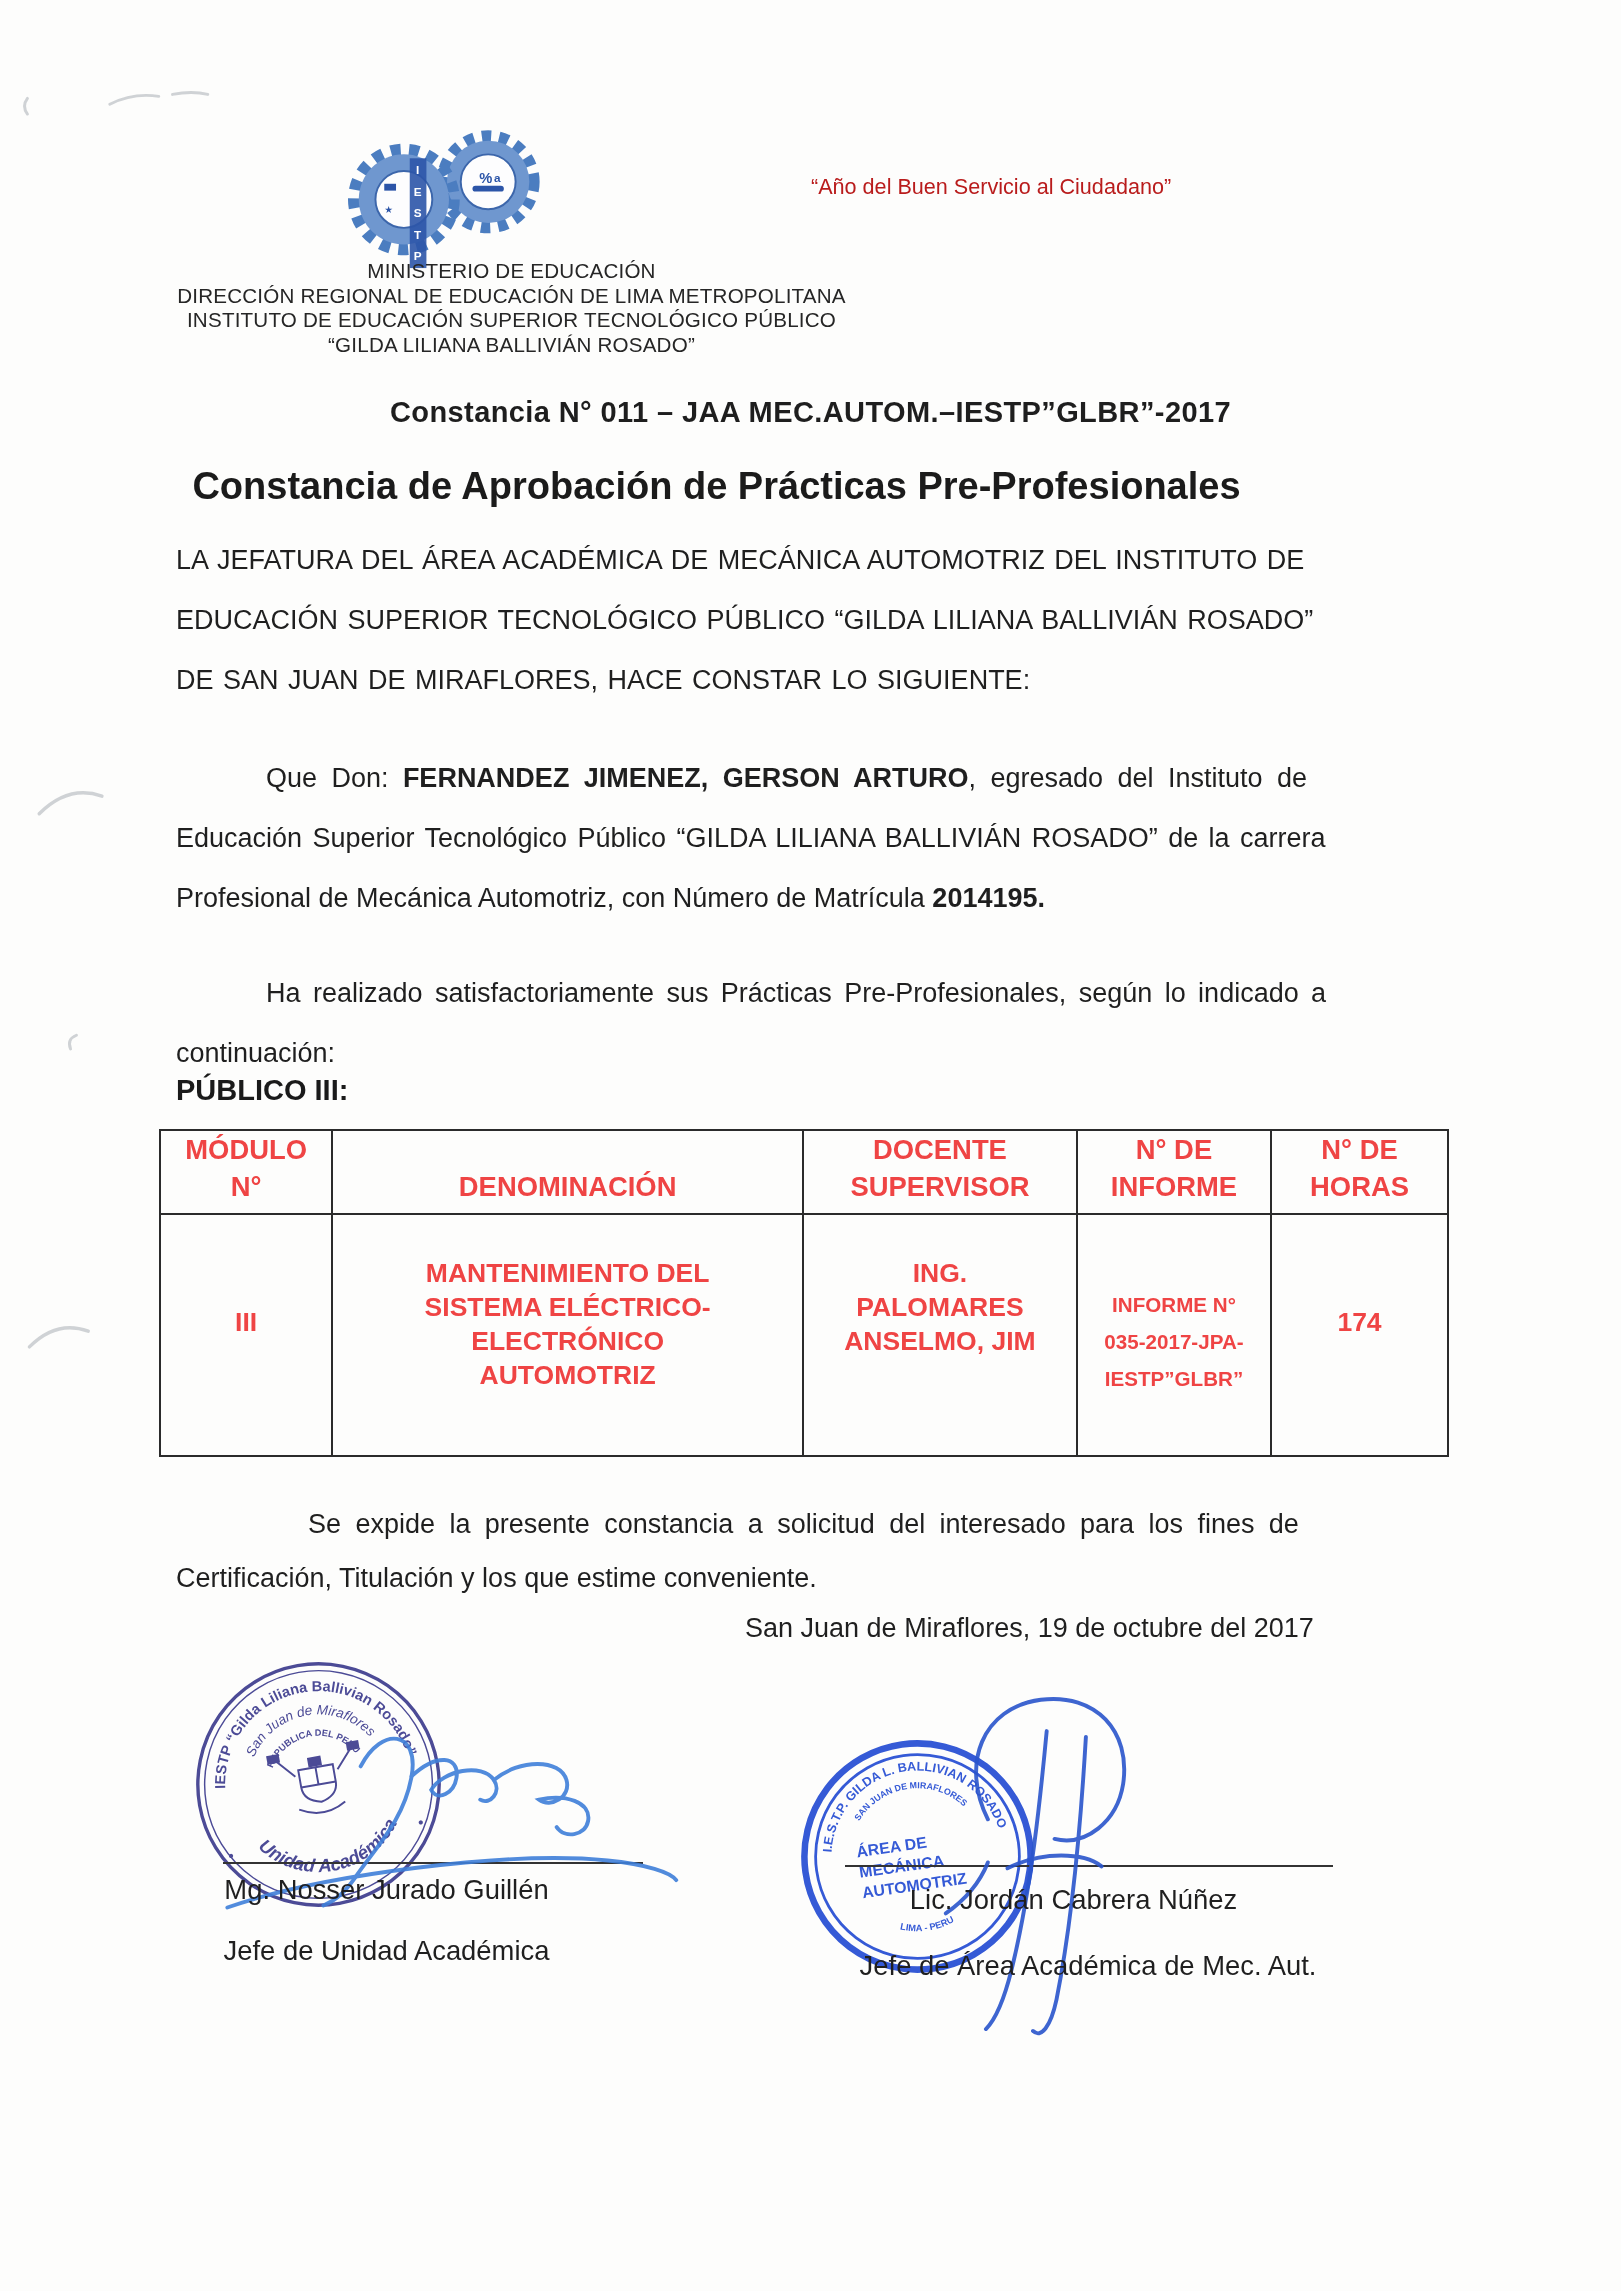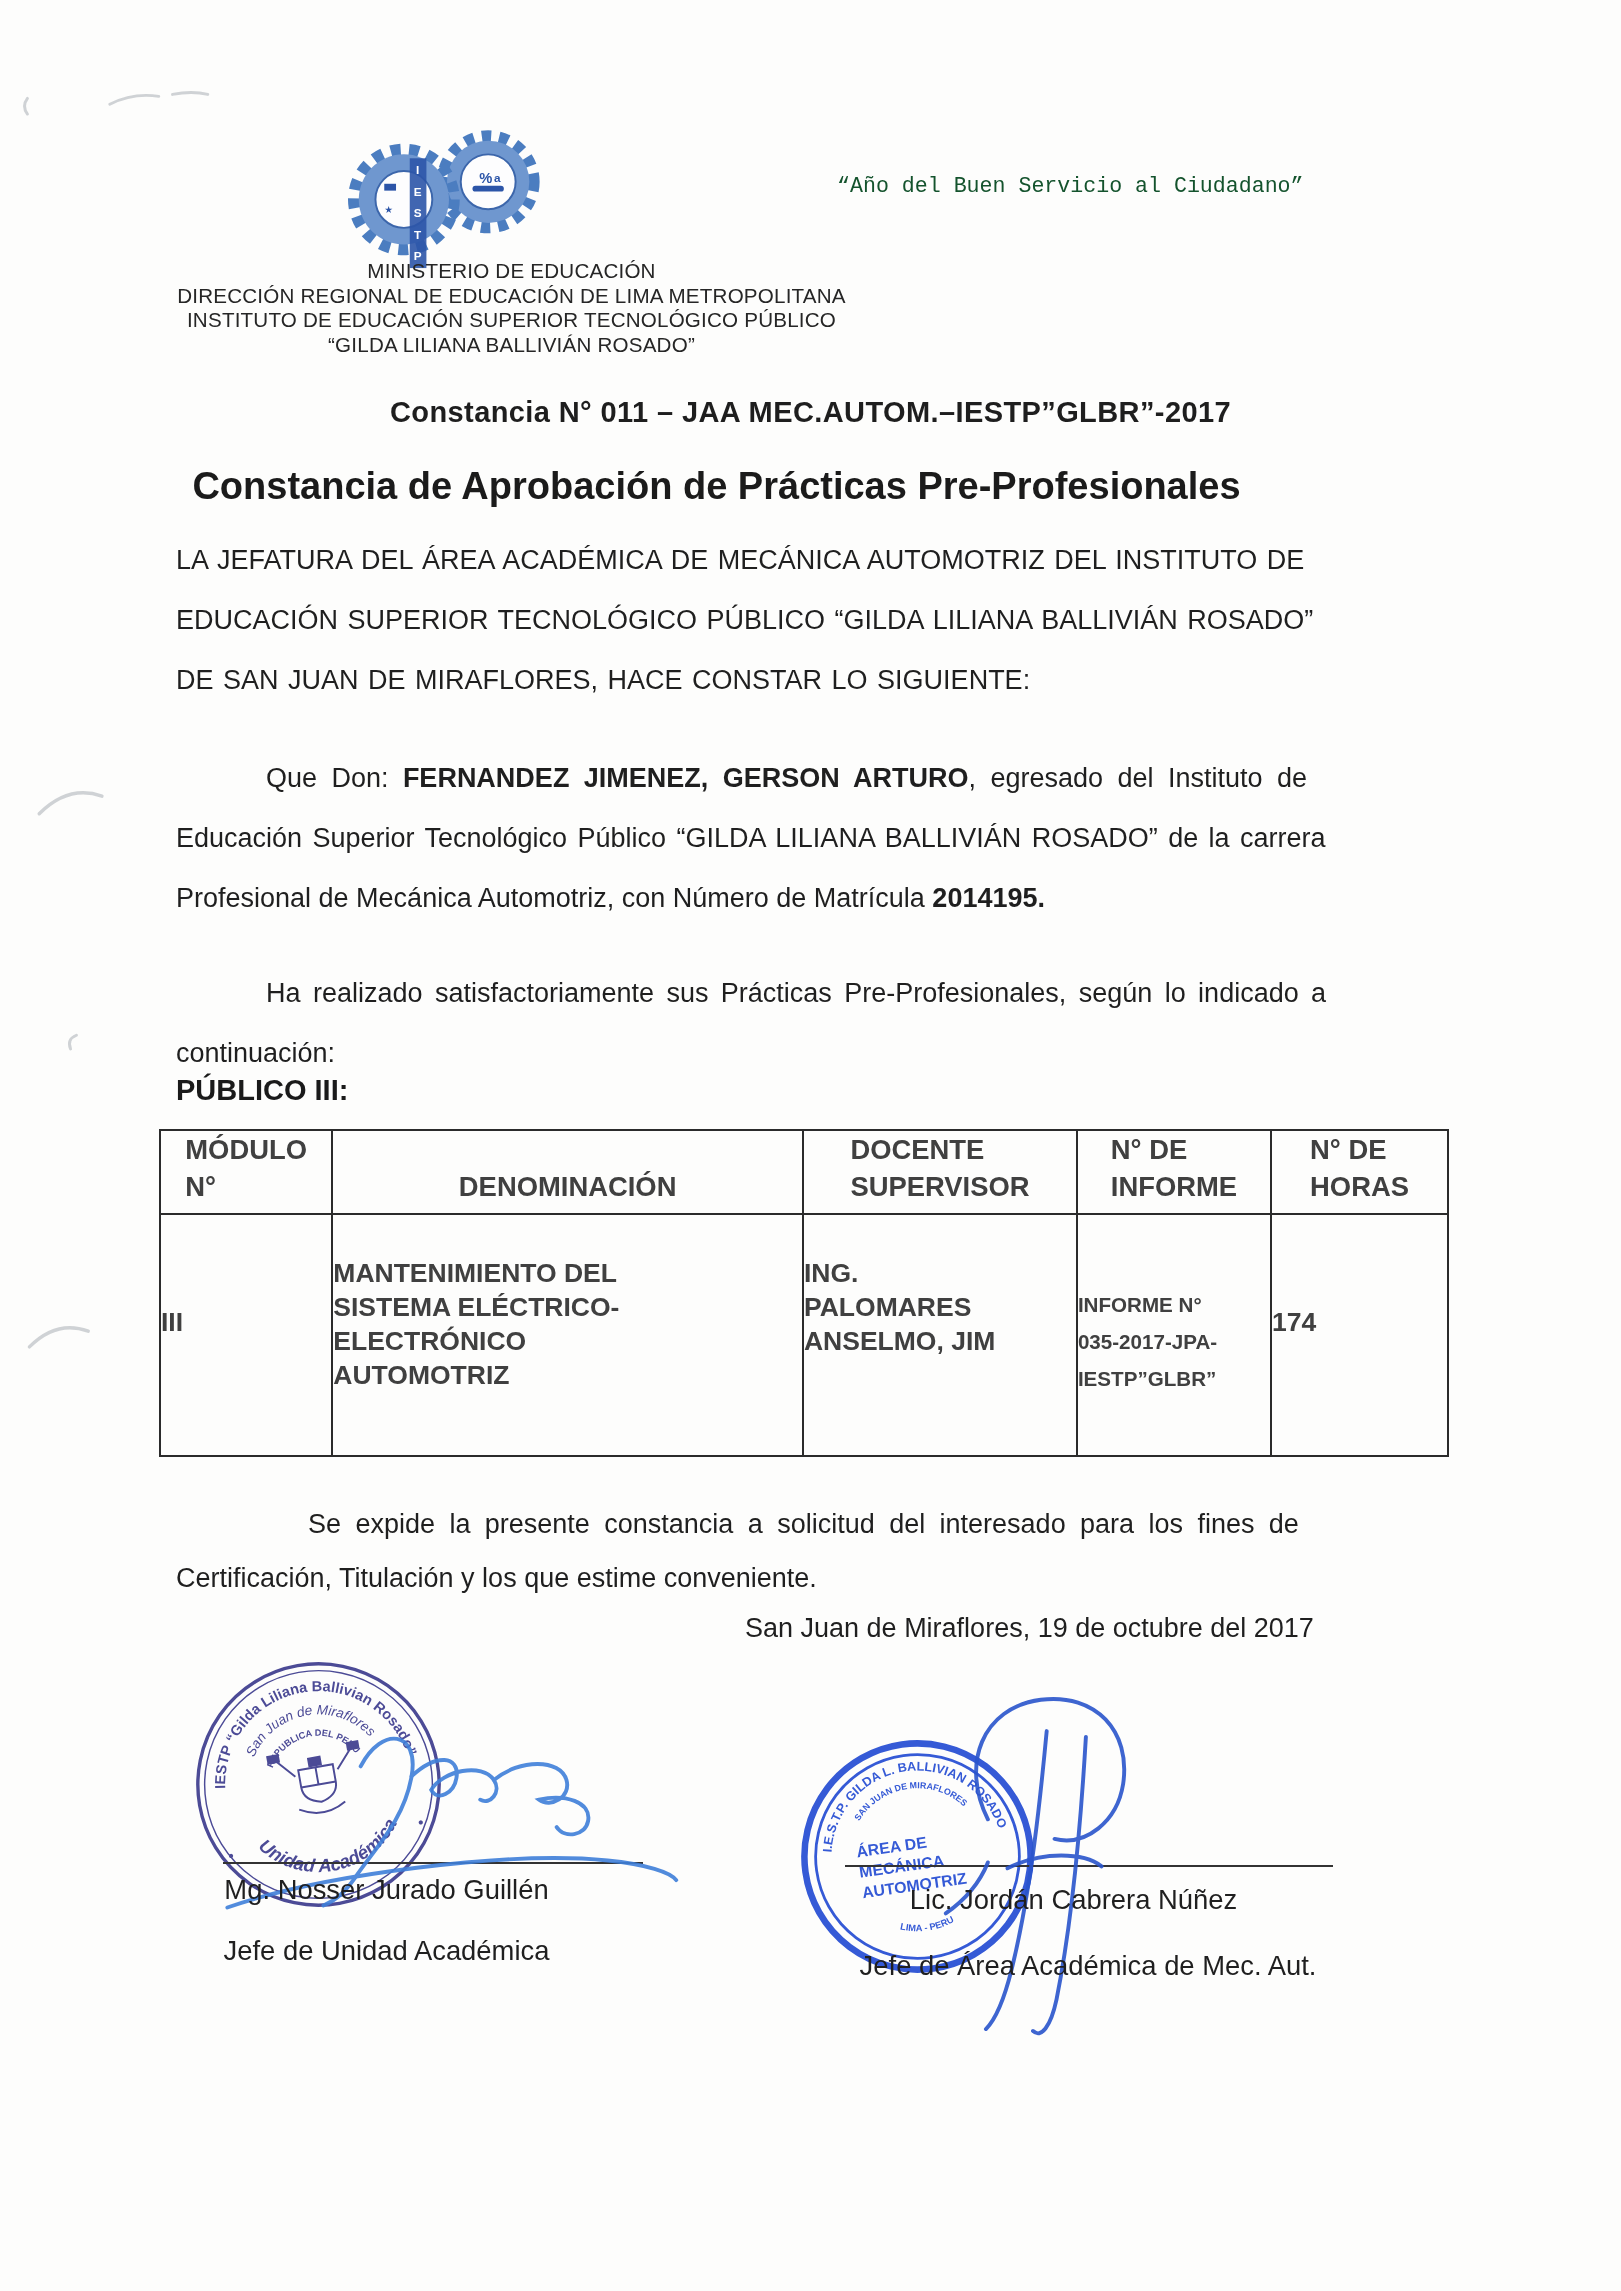--- a/index.html
+++ b/index.html
@@ -5,21 +5,21 @@
   html,body { margin:0; padding:0; background:#9a9a9a; }
   .page {
     position:relative; width:1621px; height:2292px; margin:0 auto;
     background:#fdfdfc; overflow:hidden;
     font-family:"Liberation Sans","DejaVu Sans",sans-serif;
     color:#222;
   }
   .abs { position:absolute; }
 
   
-  .quote { left:837px; top:174px; font-size:21.6px; color:#14532d;font-family:Liberation Mono, monospace; }
+  .quote { left:811px; top:174px; font-size:21.6px; color:#b91c1c; }
   .letterhead { left:133px; top:259px; width:757px; text-align:center;
     font-size:20.6px; line-height:24.5px; color:#262626; letter-spacing:0.2px; }
 
   
   .doc-number { left:0; top:396px; width:1621px; text-align:center;
     font-weight:700; font-size:29px; letter-spacing:0.4px; color:#1e1e1e; }
   .main-title { left:0; top:465px; width:1433px; text-align:center;
     font-weight:700; font-size:38px; color:#1b1b1b; }
 
   
@@ -37,21 +37,21 @@
   .ws5 { word-spacing:4.9px; }
   .ws3 { word-spacing:2.9px; }
   .module-heading { left:176px; top:1074px; font-weight:700; font-size:29px; color:#1a1a1a; }
 
   
   .ppp-table { left:159px; top:1129px; width:1290px; height:328px;
     display:grid; grid-template-columns:13.4% 36.6% 21.3% 15.1% 13.6%;
     grid-template-rows:84px 1fr;
     border:2.9px solid #2b2b2b; box-sizing:border-box; background:transparent; }
   .ppp-table .cell { border-right:2px solid #2b2b2b; box-sizing:border-box;
-    text-align:left; white-space:pre-line; font-weight:700; color:#404040; }
+    text-align:center; white-space:pre-line; font-weight:700; color:#ef4444; }
   .ppp-table .cell:nth-child(5n) { border-right:none; }
   .hcell { border-bottom:2.9px solid #2b2b2b !important; font-size:27.4px; line-height:37px;
     display:flex; align-items:flex-end; justify-content:center; padding-bottom:7.8px; }
   .bcell { font-size:26.5px; line-height:34px; padding-top:41px; }
   .bcell.small { font-size:20.6px; line-height:37px; padding-top:71px; }
   .bcell.mid   { padding-top:90px; }
 
   
   .dateline { left:745px; top:1613px; font-size:27px; color:#1f1f1f; }
   .sig-line { border-top:2px solid #333; height:0; }

